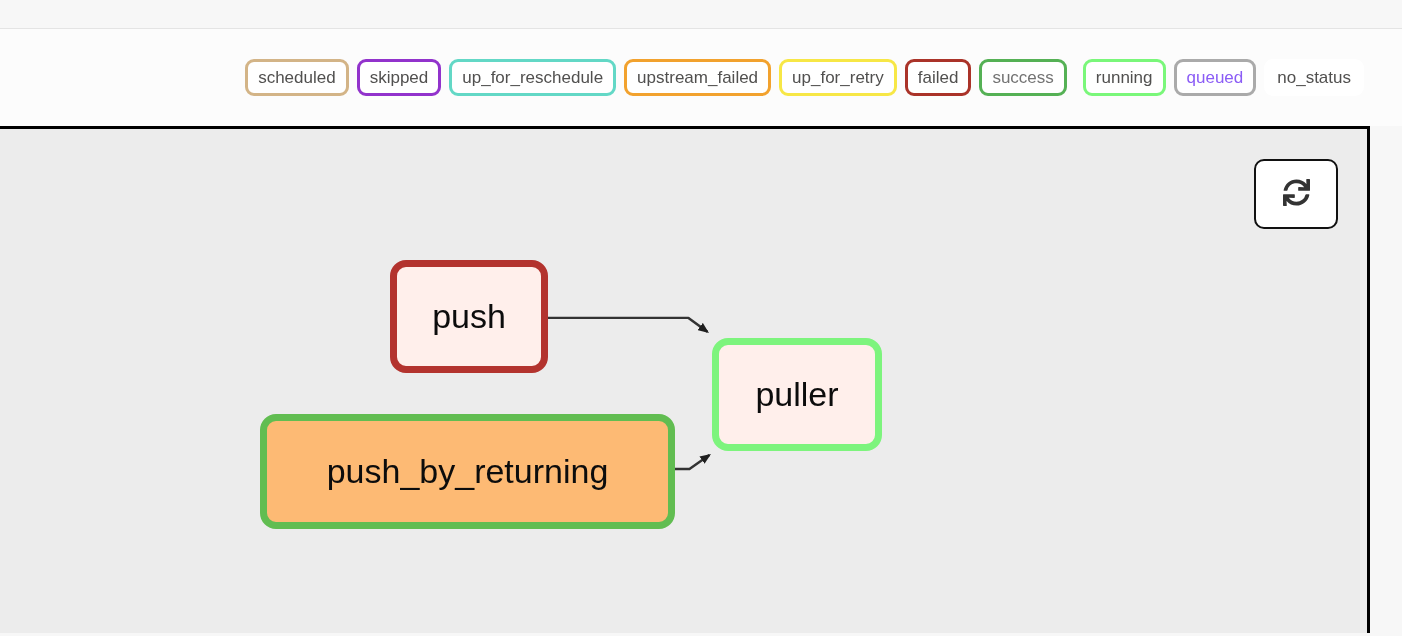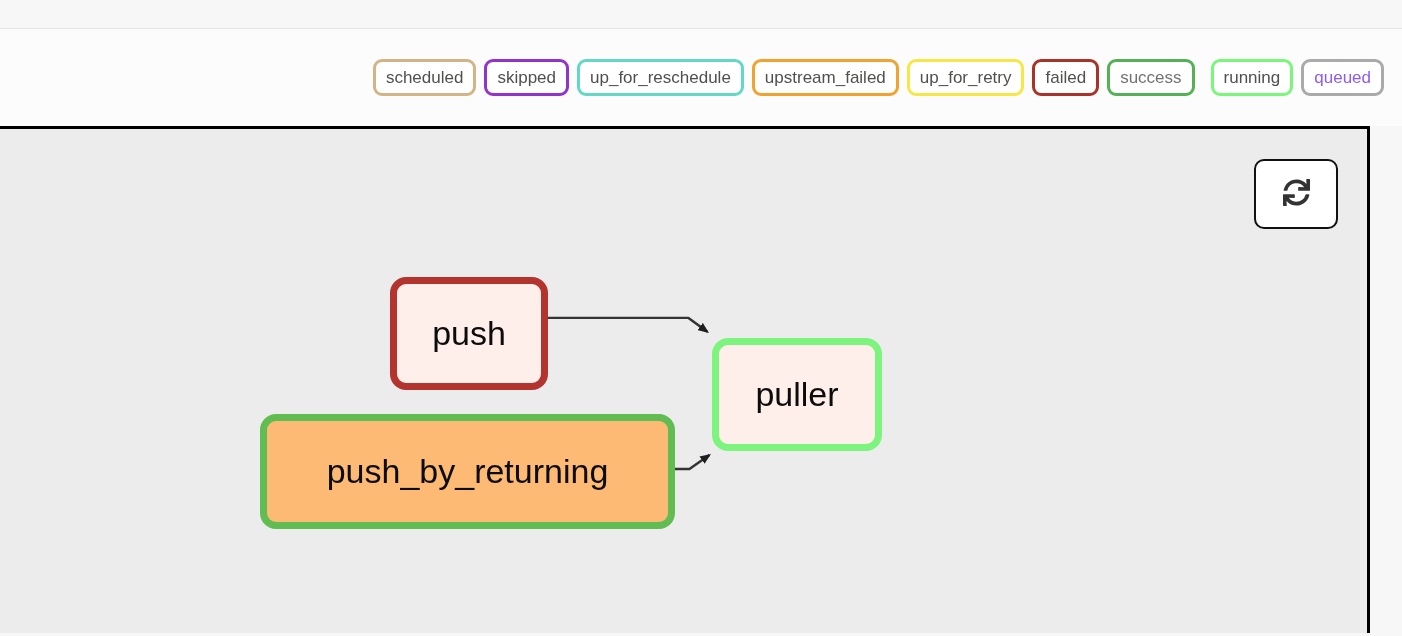--- a/index.html
+++ b/index.html
@@ -16,21 +16,21 @@
     background: #f7f7f7;
     border-bottom: 1px solid #e4e4e4;
   }
   .legend-bar {
     height: 97px;
     background: #fcfcfc;
     display: flex;
     align-items: center;
     justify-content: flex-end;
     gap: 8px;
-    padding-right: 18px;
+    padding-right: 38px;
     box-sizing: border-box;
   }
   .legend-badge {
     background: #ffffff;
     border: 3px solid #cccccc;
     border-radius: 9px;
     padding: 3px 10px;
     font-size: 17px;
     line-height: 25px;
     color: #51504f;
@@ -97,35 +97,36 @@
 <div class="legend-bar">
     <span class="legend-badge" style="border-color: rgb(211, 180, 135); color: rgb(81, 80, 79);">scheduled</span>
     <span class="legend-badge" style="border-color: rgb(146, 51, 204); color: rgb(81, 80, 79);">skipped</span>
     <span class="legend-badge" style="border-color: rgb(99, 216, 198); color: rgb(81, 80, 79);">up_for_reschedule</span>
     <span class="legend-badge" style="border-color: rgb(242, 162, 46); color: rgb(81, 80, 79);">upstream_failed</span>
     <span class="legend-badge" style="border-color: rgb(247, 231, 70); color: rgb(81, 80, 79);">up_for_retry</span>
     <span class="legend-badge" style="border-color: rgb(170, 51, 41); color: rgb(81, 80, 79);">failed</span>
     <span class="legend-badge" style="border-color: rgb(85, 177, 85); color: #737373;">success</span>
     <span class="legend-badge" style="border-color: rgb(122, 247, 122); color: rgb(81, 80, 79); margin-left: 8px;">running</span>
     <span class="legend-badge" style="border-color: rgb(170, 170, 170); color: #8b5cf6;">queued</span>
+    <span class="legend-badge" style="border-color: rgb(255, 255, 255); color: rgb(81, 80, 79);">no_status</span>
   </div>
 
 <div class="graph-panel">
 
   <svg class="edges-svg" viewBox="0 0 1370 507">
     <defs>
       <marker id="arrowhead" markerWidth="11" markerHeight="9" refX="9" refY="4.5" orient="auto" markerUnits="userSpaceOnUse">
         <path d="M0,0 L11,4.5 L0,9 z" fill="#1f1f1f"></path>
       </marker>
     </defs>
     <path class="edge" d="M548 190 L690 190 L709 204" marker-end="url(#arrowhead)" style="stroke: rgb(51, 51, 51);"></path>
     <path class="edge" d="M676 342 L691 342 L711 328" marker-end="url(#arrowhead)" style="stroke: rgb(51, 51, 51);"></path>
   </svg>
 
-  <div class="task-node" style="left: 390px; top: 148px; width: 158px; height: 113px; border-color: rgb(179, 51, 46); background: rgb(255, 239, 235);">
+  <div class="task-node" style="left: 390px; top: 131px; width: 158px; height: 113px; border-color: rgb(179, 51, 46); background: rgb(255, 239, 235);">
     <span>push</span>
   </div>
 
   <div class="task-node" style="left: 712px; top: 209px; width: 170px; height: 113px; border-color: rgb(125, 244, 125); background: rgb(255, 239, 235);">
     <span>puller</span>
   </div>
 
   <div class="task-node" style="left: 260px; top: 285px; width: 415px; height: 115px; border-color: rgb(97, 189, 81); background: #fdba74;">
     <span>push_by_returning</span>
   </div>

